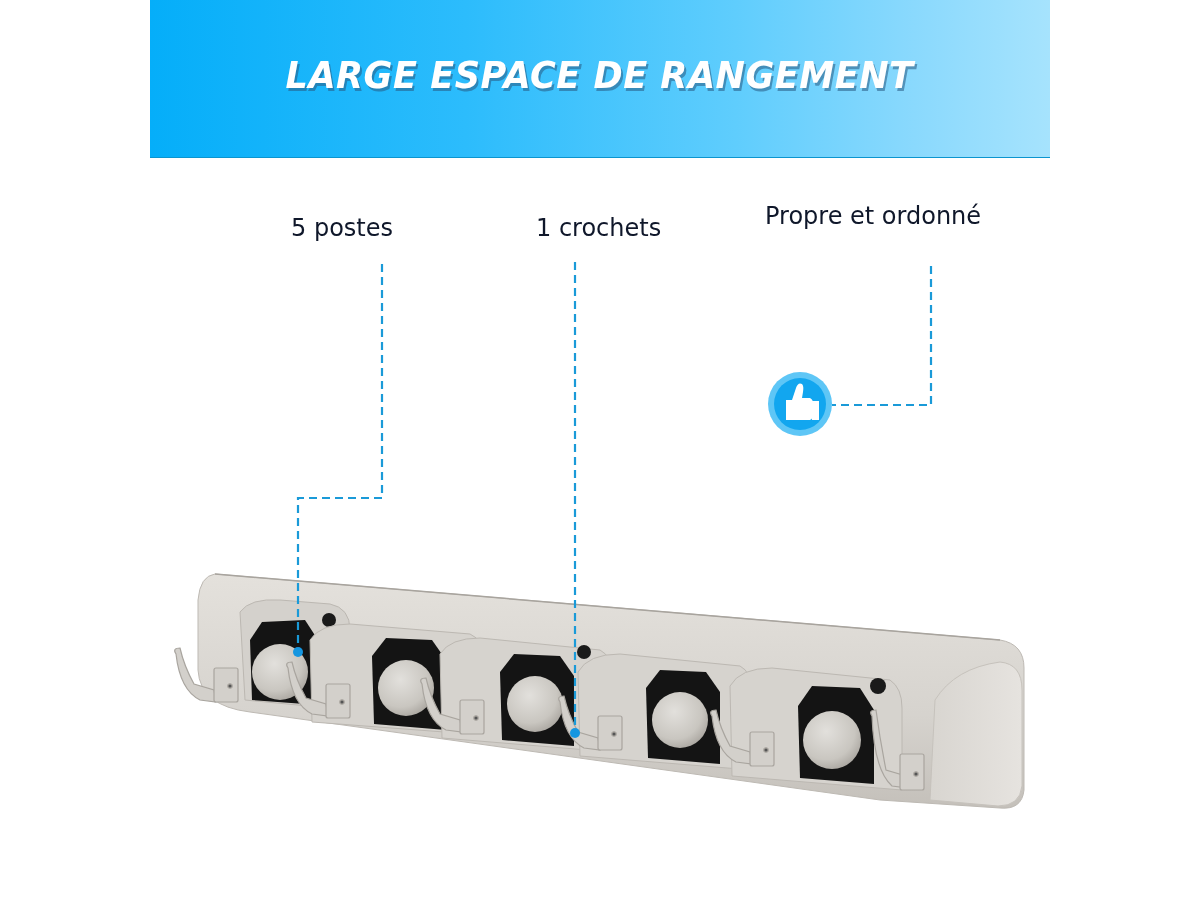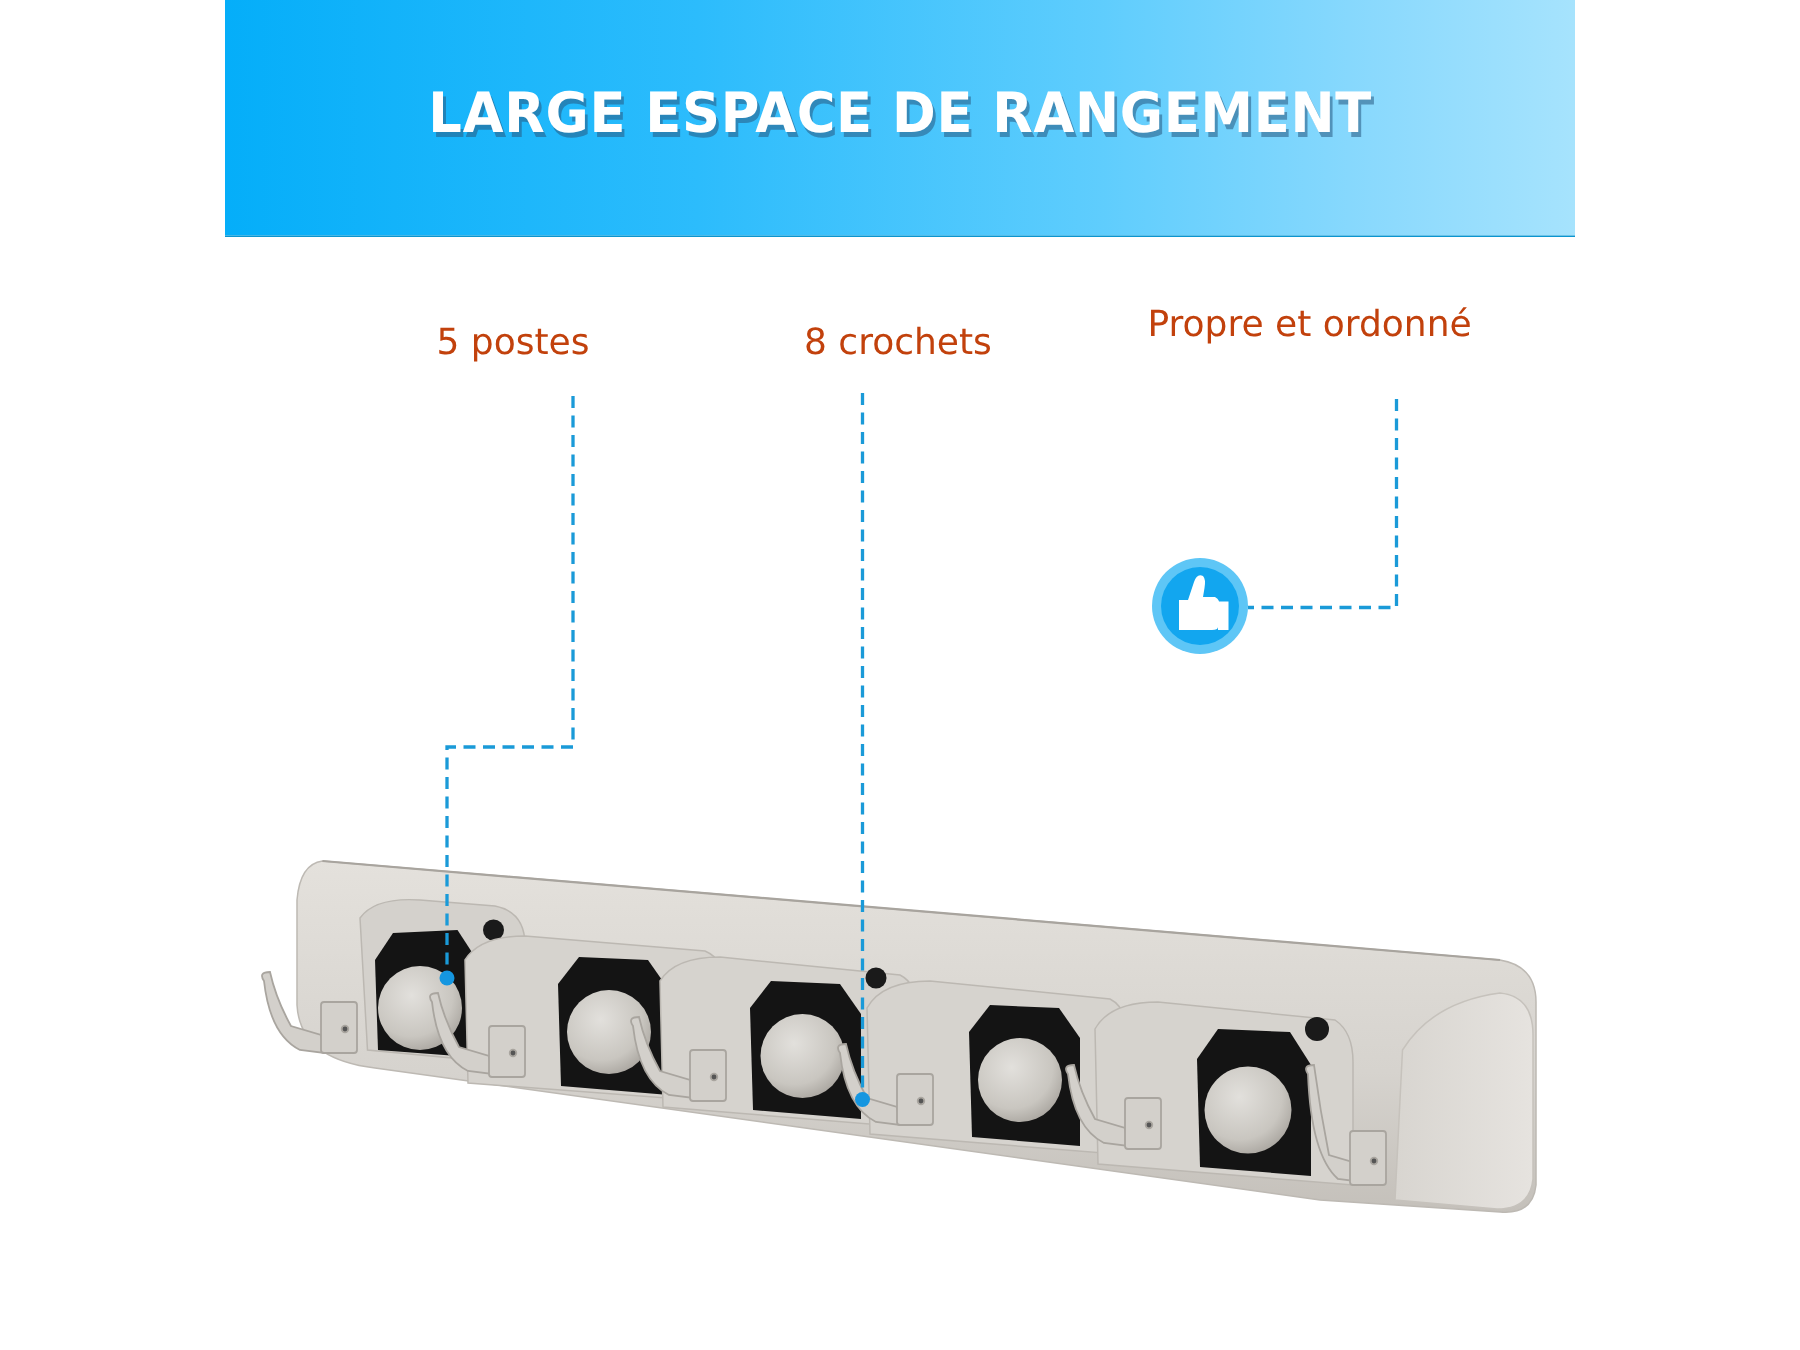--- a/index.html
+++ b/index.html
@@ -1,44 +1,44 @@
 <!DOCTYPE html>
 <html><head>
 <meta charset="utf-8">
 <style>
   html, body { margin: 0; padding: 0; background: #ffffff; }
   body { width: 1200px; height: 900px; position: relative; overflow: hidden; font-family: "Liberation Sans", "DejaVu Sans", sans-serif; }
   .banner {
     position: absolute; left: 150px; top: 0; width: 900px; height: 157px;
     background: linear-gradient(90deg, #05aef9 0%, #2cbcfc 35%, #5fcdfd 65%, #8ad9fd 85%, #a6e3fd 100%);
     border-bottom: 1px solid #0b95cf;
-    display: flex; align-items: center; justify-content: center;
+    display: flex; align-items: center; justify-content: center; font-style: italic;
   }
   .banner-title {
     color: #ffffff; font-weight: bold; font-size: 37px; letter-spacing: 0.5px;
     text-shadow: 2px 3px 0 rgba(40,90,130,0.55);
     margin-top: -6px;
     transform: scaleX(0.95);
     font-family: "DejaVu Sans", "Liberation Sans", sans-serif;
   }
   .callout-label {
-    position: absolute; color: #c2410c; font-size: 24px; white-space: nowrap;
+    position: absolute; color: #0f172a; font-size: 24px; white-space: nowrap;
     font-family: "DejaVu Sans", sans-serif;
   }
   .overlay { position: absolute; left: 0; top: 0; }
 </style>
 </head>
 <body>
 
 <div class="banner">
   <div class="banner-title">LARGE ESPACE DE RANGEMENT</div>
 </div>
 
 <div class="callout-label" style="left:291px; top:214px;">5 postes</div>
-<div class="callout-label" style="left:536px; top:214px;">8 crochets</div>
+<div class="callout-label" style="left:536px; top:214px;">1 crochets</div>
 <div class="callout-label" style="left:765px; top:202px;">Propre et ordonné</div>
 
 <svg class="overlay" width="1200" height="900" viewBox="0 0 1200 900">
   <defs>
     <linearGradient id="bodyGrad" x1="0" y1="0" x2="0" y2="1">
       <stop offset="0" stop-color="#e4e1dc"></stop>
       <stop offset="0.6" stop-color="#d6d3ce"></stop>
       <stop offset="1" stop-color="#c4c0ba"></stop>
     </linearGradient>
     <radialGradient id="ballGrad" cx="0.4" cy="0.35" r="0.7">

